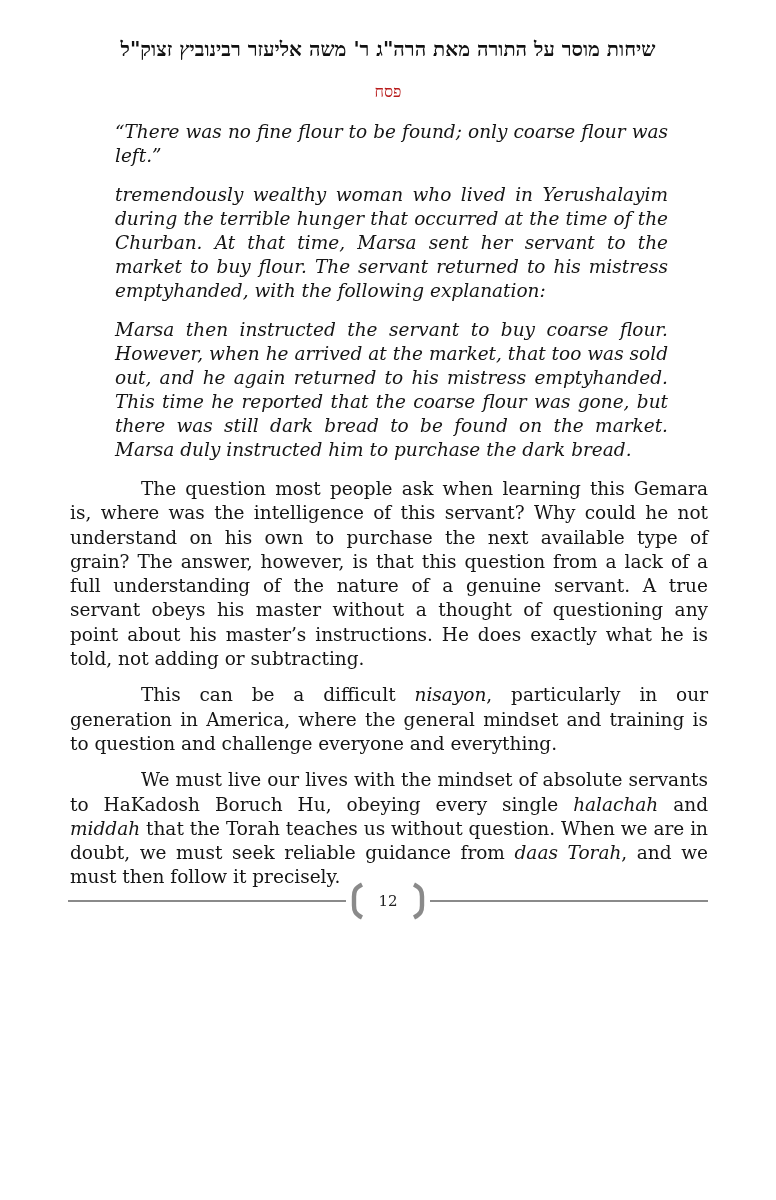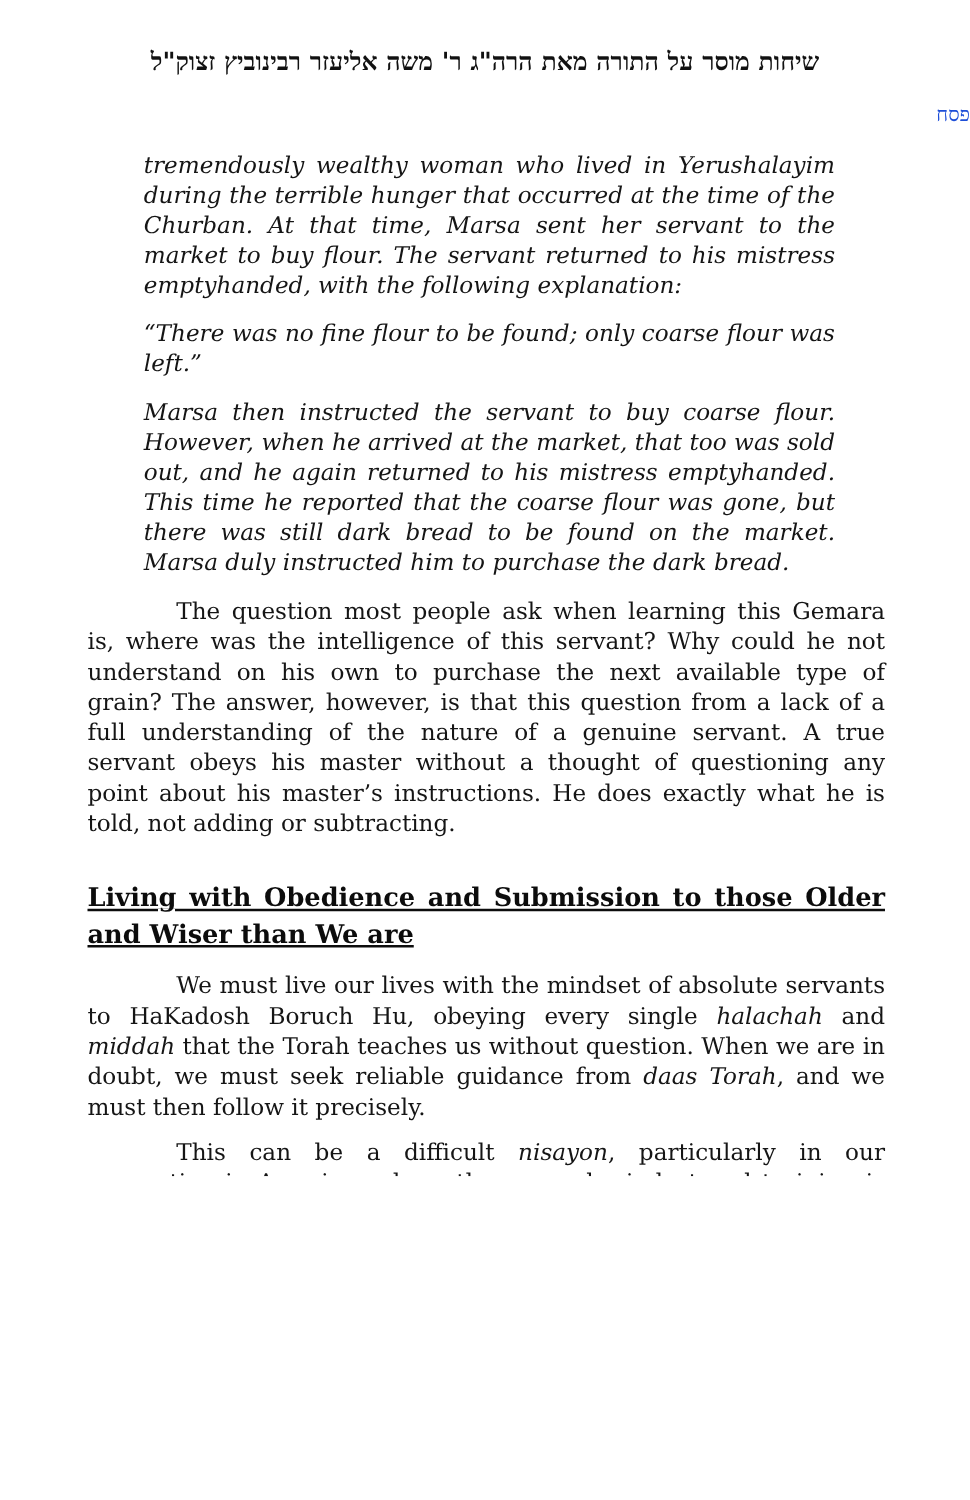--- a/index.html
+++ b/index.html
@@ -17,24 +17,24 @@
     padding-top: 36px;
     text-align: center;
     direction: rtl;
     font-weight: bold;
     font-size: 20px;
     line-height: 26px;
     color: #111;
   }
   .hebrew-subheader {
     margin-top: 20px;
-    text-align: right;
+    text-align: center;
     direction: rtl;
     font-size: 16px;
-    color: #1d4ed8;
+    color: #b91c1c;
   }
   .story {
     margin: 19px 108px 0 115px;
     font-style: italic;
     font-size: 18.5px;
     line-height: 24px;
     text-align: justify;
   }
   .story p { margin: 0 0 15px 0; }
   .content {
@@ -77,29 +77,39 @@
 </head>
 <body>
 
 <div class="page">
 
   <div class="hebrew-header">שיחות מוסר על התורה מאת הרה"ג ר' משה אליעזר רבינוביץ זצוק"ל</div>
 
   <div class="hebrew-subheader">פסח</div>
 
   <div class="story">
+    <p class="story-p">“There was no fine flour to be found; only coarse flour was left.”</p>
     <p class="story-p">tremendously wealthy woman who lived in Yerushalayim during the terrible hunger that occurred at the time of the Churban. At that time, Marsa sent her servant to the market to buy flour. The servant returned to his mistress emptyhanded, with the following explanation:</p>
-    <p class="story-p">“There was no fine flour to be found; only coarse flour was left.”</p>
     <p class="story-p">Marsa then instructed the servant to buy coarse flour. However, when he arrived at the market, that too was sold out, and he again returned to his mistress emptyhanded. This time he reported that the coarse flour was gone, but there was still dark bread to be found on the market. Marsa duly instructed him to purchase the dark bread.</p>
   </div>
 
   <div class="content">
     <p class="body-p">The question most people ask when learning this Gemara is, where was the intelligence of this servant? Why could he not understand on his own to purchase the next available type of grain? The answer, however, is that this question from a lack of a full understanding of the nature of a genuine servant. A true servant obeys his master without a thought of questioning any point about his master’s instructions. He does exactly what he is told, not adding or subtracting.</p>
 
-    <h2 class="heading">Living with Obedience and Submission to those Older and Wiser than We are</h2>
+
+    <p class="body-p">This can be a difficult <em>nisayon</em>, particularly in our generation in America, where the general mindset and training is to question and challenge everyone and everything.</p>
 
     <p class="body-p">We must live our lives with the mindset of absolute servants to HaKadosh Boruch Hu, obeying every single <em>halachah</em> and <em>middah</em> that the Torah teaches us without question. When we are in doubt, we must seek reliable guidance from <em>daas Torah</em>, and we must then follow it precisely.</p>
-
-    <p class="body-p">This can be a difficult <em>nisayon</em>, particularly in our generation in America, where the general mindset and training is to question and challenge everyone and everything.</p>
   </div>
 
+  <div class="footer">
+    <div class="rule"></div>
+    <svg class="bracket" width="14" height="38" viewBox="0 0 14 38" aria-hidden="true">
+      <path d="M13 2.5 C6 6 5 9.5 5 14.5 L5 23.5 C5 28.5 6 32 13 35.5" fill="none" stroke="#8a8a8a" stroke-width="4.4"></path>
+    </svg>
+    <span class="pagenum">12</span>
+    <svg class="bracket" width="14" height="38" viewBox="0 0 14 38" aria-hidden="true">
+      <path d="M1 2.5 C8 6 9 9.5 9 14.5 L9 23.5 C9 28.5 8 32 1 35.5" fill="none" stroke="#8a8a8a" stroke-width="4.4"></path>
+    </svg>
+    <div class="rule"></div>
+  </div>
 
 </div>
 
 </body></html>

